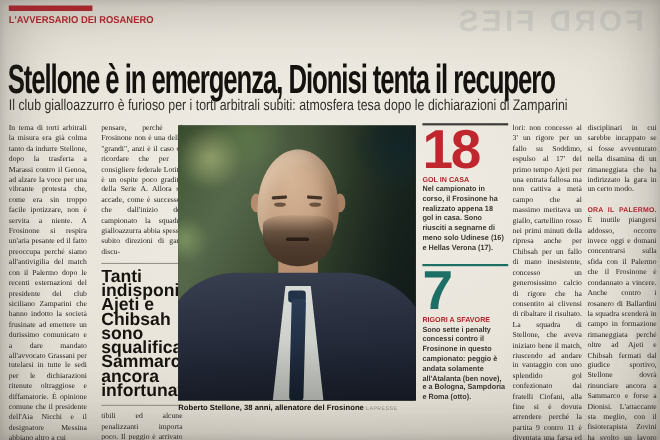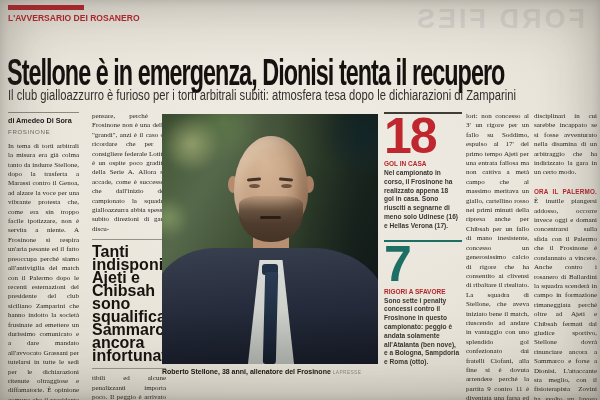--- a/index.html
+++ b/index.html
@@ -87,24 +87,20 @@
 
 <div class="page">
 
   <div class="bleed">FORD FIES</div>
   <div class="redbar"></div>
   <div class="kicker">L'AVVERSARIO DEI ROSANERO</div>
   <h1 class="headline">Stellone è in emergenza, Dionisi tenta il recupero</h1>
   <div class="subhead">Il club gialloazzurro è furioso per i torti arbitrali subiti: atmosfera tesa dopo le dichiarazioni di Zamparini</div>
 
   <div class="col col1">
-    <div class="byline">
-      <div class="author">di Amedeo Di Sora</div>
-      <div class="place">FROSINONE</div>
-    </div>
     <p>In tema di torti arbitrali la misura era già colma tanto da indurre Stellone, dopo la trasferta a Marassi contro il Genoa, ad alzare la voce per una vibrante protesta che, come era sin troppo facile ipotizzare, non è servita a niente. A Frosinone si respira un'aria pesante ed il fatto preoccupa perché siamo all'antivigilia del match con il Palermo dopo le recenti esternazioni del presidente del club siciliano Zamparini che hanno indotto la società frusinate ad emettere un durissimo comunicato e a dare mandato all'avvocato Grassani per tutelarsi in tutte le sedi per le dichiarazioni ritenute oltraggiose e diffamatorie. È opinione comune che il presidente dell'Aia Nicchi e il designatore Messina abbiano altro a cui</p>
   </div>
 
   <div class="col col2">
     <p>pensare, perché il Frosinone non è una delle "grandi", anzi è il caso di ricordare che per il consigliere federale Lotito è un ospite poco gradito della Serie A. Allora se accade, come è successo, che dall'inizio del campionato la squadra gialloazzurra abbia spesso subito direzioni di gara discu-</p>
     <div class="pullquote">Tanti indisponibili
 Ajeti e Chibsah
 sono squalificati
 Sammarco ancora
 infortunato</div>
@@ -148,18 +144,18 @@
       <div class="lbl">RIGORI A SFAVORE</div>
       <div class="txt">Sono sette i penalty concessi contro il Frosinone in questo campionato: peggio è andata solamente all'Atalanta (ben nove), e a Bologna, Sampdoria e Roma (otto).</div>
     </div>
   </div>
 
   <div class="col col4">
     <p>lori: non concesso al 3' un rigore per un fallo su Soddimo, espulso al 17' del primo tempo Ajeti per una entrata fallosa ma non cattiva a metà campo che al massimo meritava un giallo, cartellino rosso nei primi minuti della ripresa anche per Chibsah per un fallo di mano inesistente, concesso un generosissimo calcio di rigore che ha consentito ai clivensi di ribaltare il risultato. La squadra di Stellone, che aveva iniziato bene il match, riuscendo ad andare in vantaggio con uno splendido gol confezionato dai fratelli Ciofani, alla fine si è dovuta arrendere perché la partita 9 contro 11 è diventata una farsa ed è finita con una ingenerosa goleada dei padroni di casa. Stellone nella conferenza stampa post gara è stato zitto, giustificando il silenzio con le possibili conseguenze</p>
   </div>
 
   <div class="col col5">
-    <p style="margin-bottom:9px;">disciplinari in cui sarebbe incappato se si fosse avventurato nella disamina di un arbitraggio che ha indirizzato la gara in un certo modo.</p>
+    <p style="margin-bottom:9px;">disciplinari in cui sarebbe incappato se si fosse avventurato nella disamina di un rimaneggiata che ha indirizzato la gara in un certo modo.</p>
     <p><span class="lead">ORA IL PALERMO.</span><span> È inutile piangersi addosso, occorre invece oggi e domani concentrarsi sulla sfida con il Palermo che il Frosinone è condannato a vincere. Anche contro i rosanero di Ballardini la squadra scenderà in campo in formazione rimaneggiata perché oltre ad Ajeti e Chibsah fermati dal giudice sportivo, Stellone dovrà rinunciare ancora a Sammarco e forse a Dionisi. L'attaccante sta meglio, con il fisioterapista Zovini ha svolto un lavoro personalizzato di recupero per smaltire il versamento ematico che da tre settimane lo tiene lontano dai campi di gioco.</span></p>
 
   </div>
 
 </div>
 
 </body></html>

